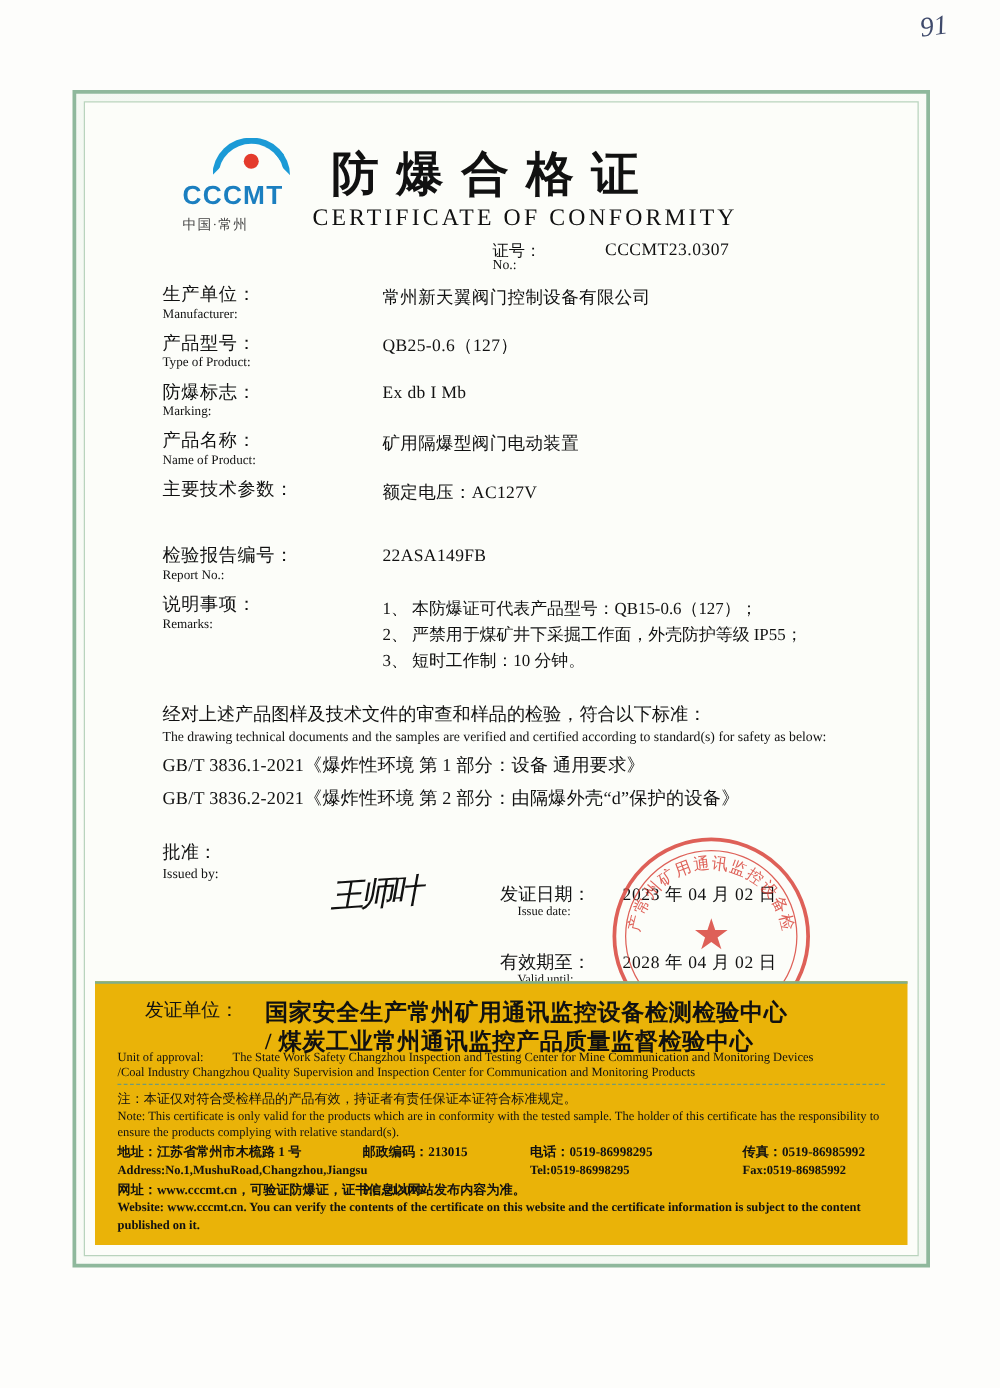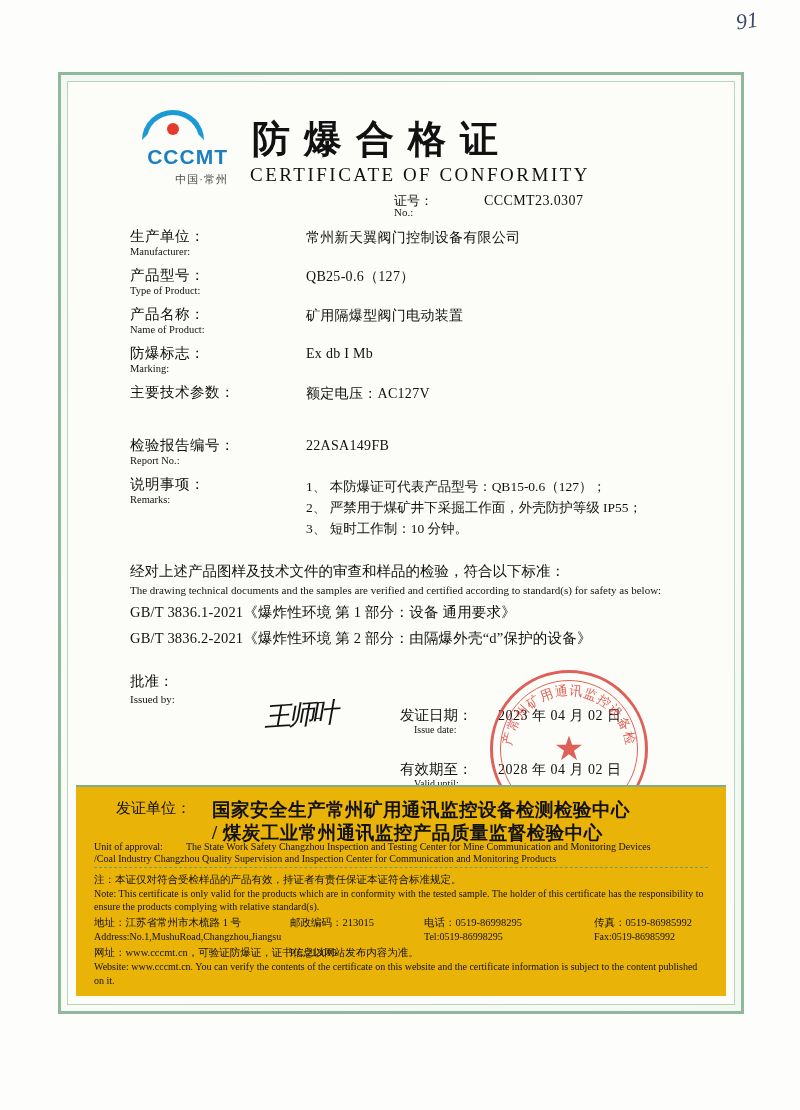--- a/index.html
+++ b/index.html
@@ -61,24 +61,24 @@
     box-sizing: border-box;
   }
 
   
   .header {
     position: relative;
     height: 112px;
   }
   .logo {
     position: absolute;
-    left: 24px;
+    left: 52px;
     top: 10px;
     width: 110px;
-    text-align: right;
+    text-align: left;
   }
   .logo-mark {
     width: 62px;
     height: 34px;
     margin: 0 auto;
     position: relative;
   }
   .logo-arc {
     position: absolute;
     left: 0; top: 0;
@@ -104,21 +104,21 @@
     margin-top: 1px;
   }
   .logo-sub {
     font-size: 11px;
     color: #444;
     margin-top: 3px;
     letter-spacing: 1px;
   }
   .title-zh {
     position: absolute;
-    left: 158px;
+    left: 171px;
     top: 14px;
     font-size: 38px;
     font-weight: bold;
     letter-spacing: 14px;
     color: #111;
     font-family: "DejaVu Serif", serif;
   }
   .title-en {
     position: absolute;
     left: 156px;
@@ -417,20 +417,21 @@
     font-size: 10px;
     color: #111;
     line-height: 13px;
   }
   .contact {
     margin-top: 3px;
     font-size: 10.5px;
     color: #111;
     line-height: 14px;
     position: relative;
+    font-weight: bold;
   }
   .contact-row {
     position: relative;
     height: 14px;
   }
   .c-addr-zh { position: absolute; left: 0; top: 0; }
   .c-post { position: absolute; left: 196px; top: 0; }
   .c-tel { position: absolute; left: 330px; top: 0; }
   .c-fax { position: absolute; left: 500px; top: 0; }
   .c-addr-en { position: absolute; left: 0; top: 0; font-size: 10px; }
@@ -477,29 +478,29 @@
             <div class="fvalue">常州新天翼阀门控制设备有限公司</div>
           </div>
 
           <div class="frow">
             <div class="flabel-zh">产品型号：</div>
             <div class="flabel-en">Type of Product:</div>
             <div class="fvalue">QB25-0.6（127）</div>
           </div>
 
           <div class="frow">
+            <div class="flabel-zh">防爆标志：</div>
+            <div class="flabel-en">Marking:</div>
+            <div class="fvalue">Ex db I Mb</div>
+          </div>
+
+          <div class="frow">
             <div class="flabel-zh">产品名称：</div>
             <div class="flabel-en">Name of Product:</div>
             <div class="fvalue">矿用隔爆型阀门电动装置</div>
-          </div>
-
-          <div class="frow">
-            <div class="flabel-zh">防爆标志：</div>
-            <div class="flabel-en">Marking:</div>
-            <div class="fvalue">Ex db I Mb</div>
           </div>
 
           <div class="frow">
             <div class="flabel-zh">主要技术参数：</div>
             <div class="fvalue">额定电压：AC127V</div>
           </div>
 
           <div class="divider"></div>
 
           <div class="frow" style="margin-top:12px;">

